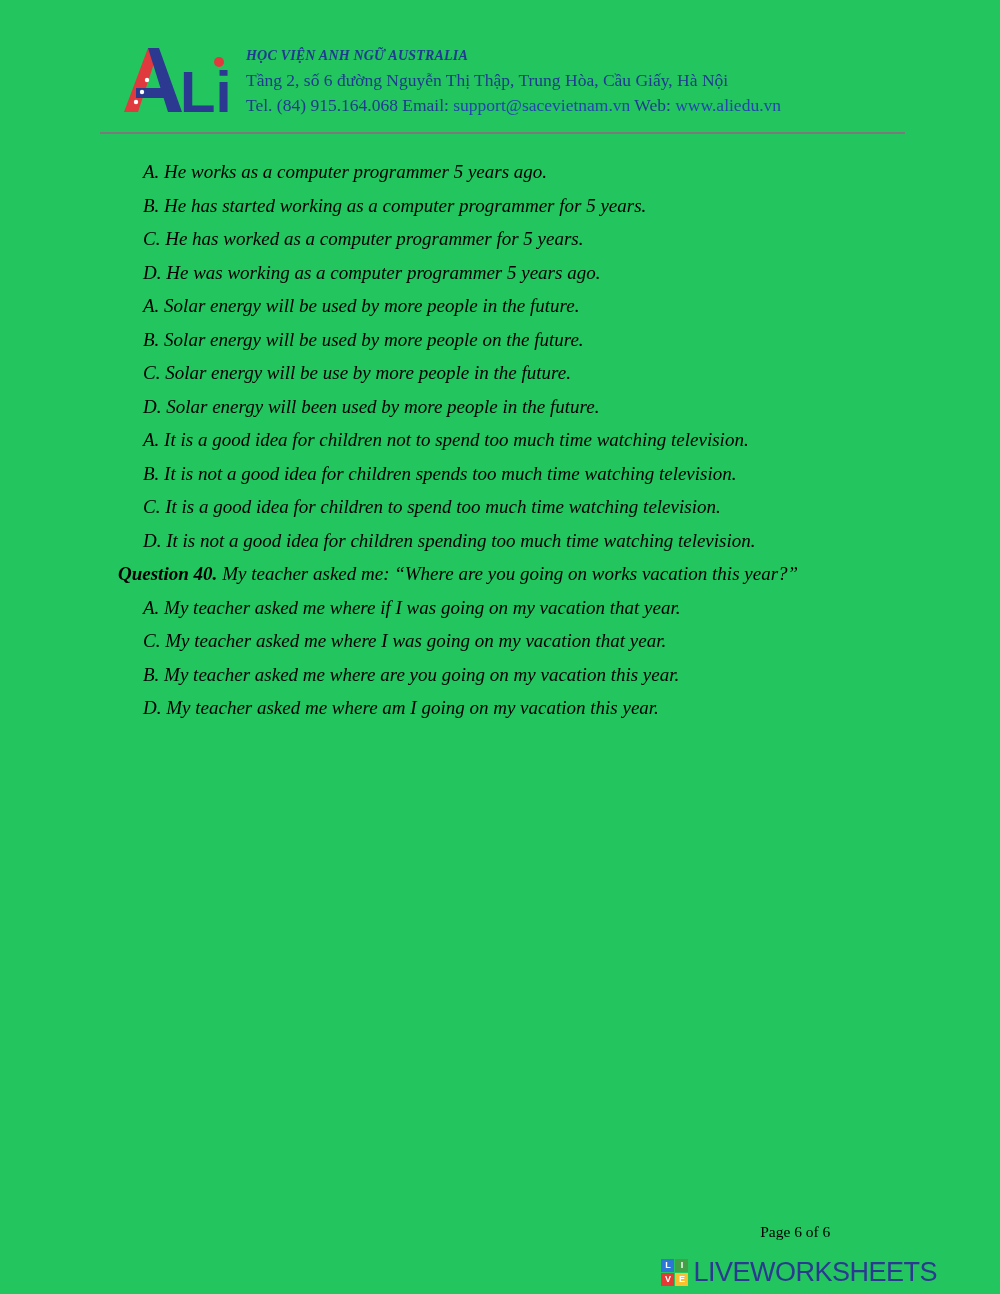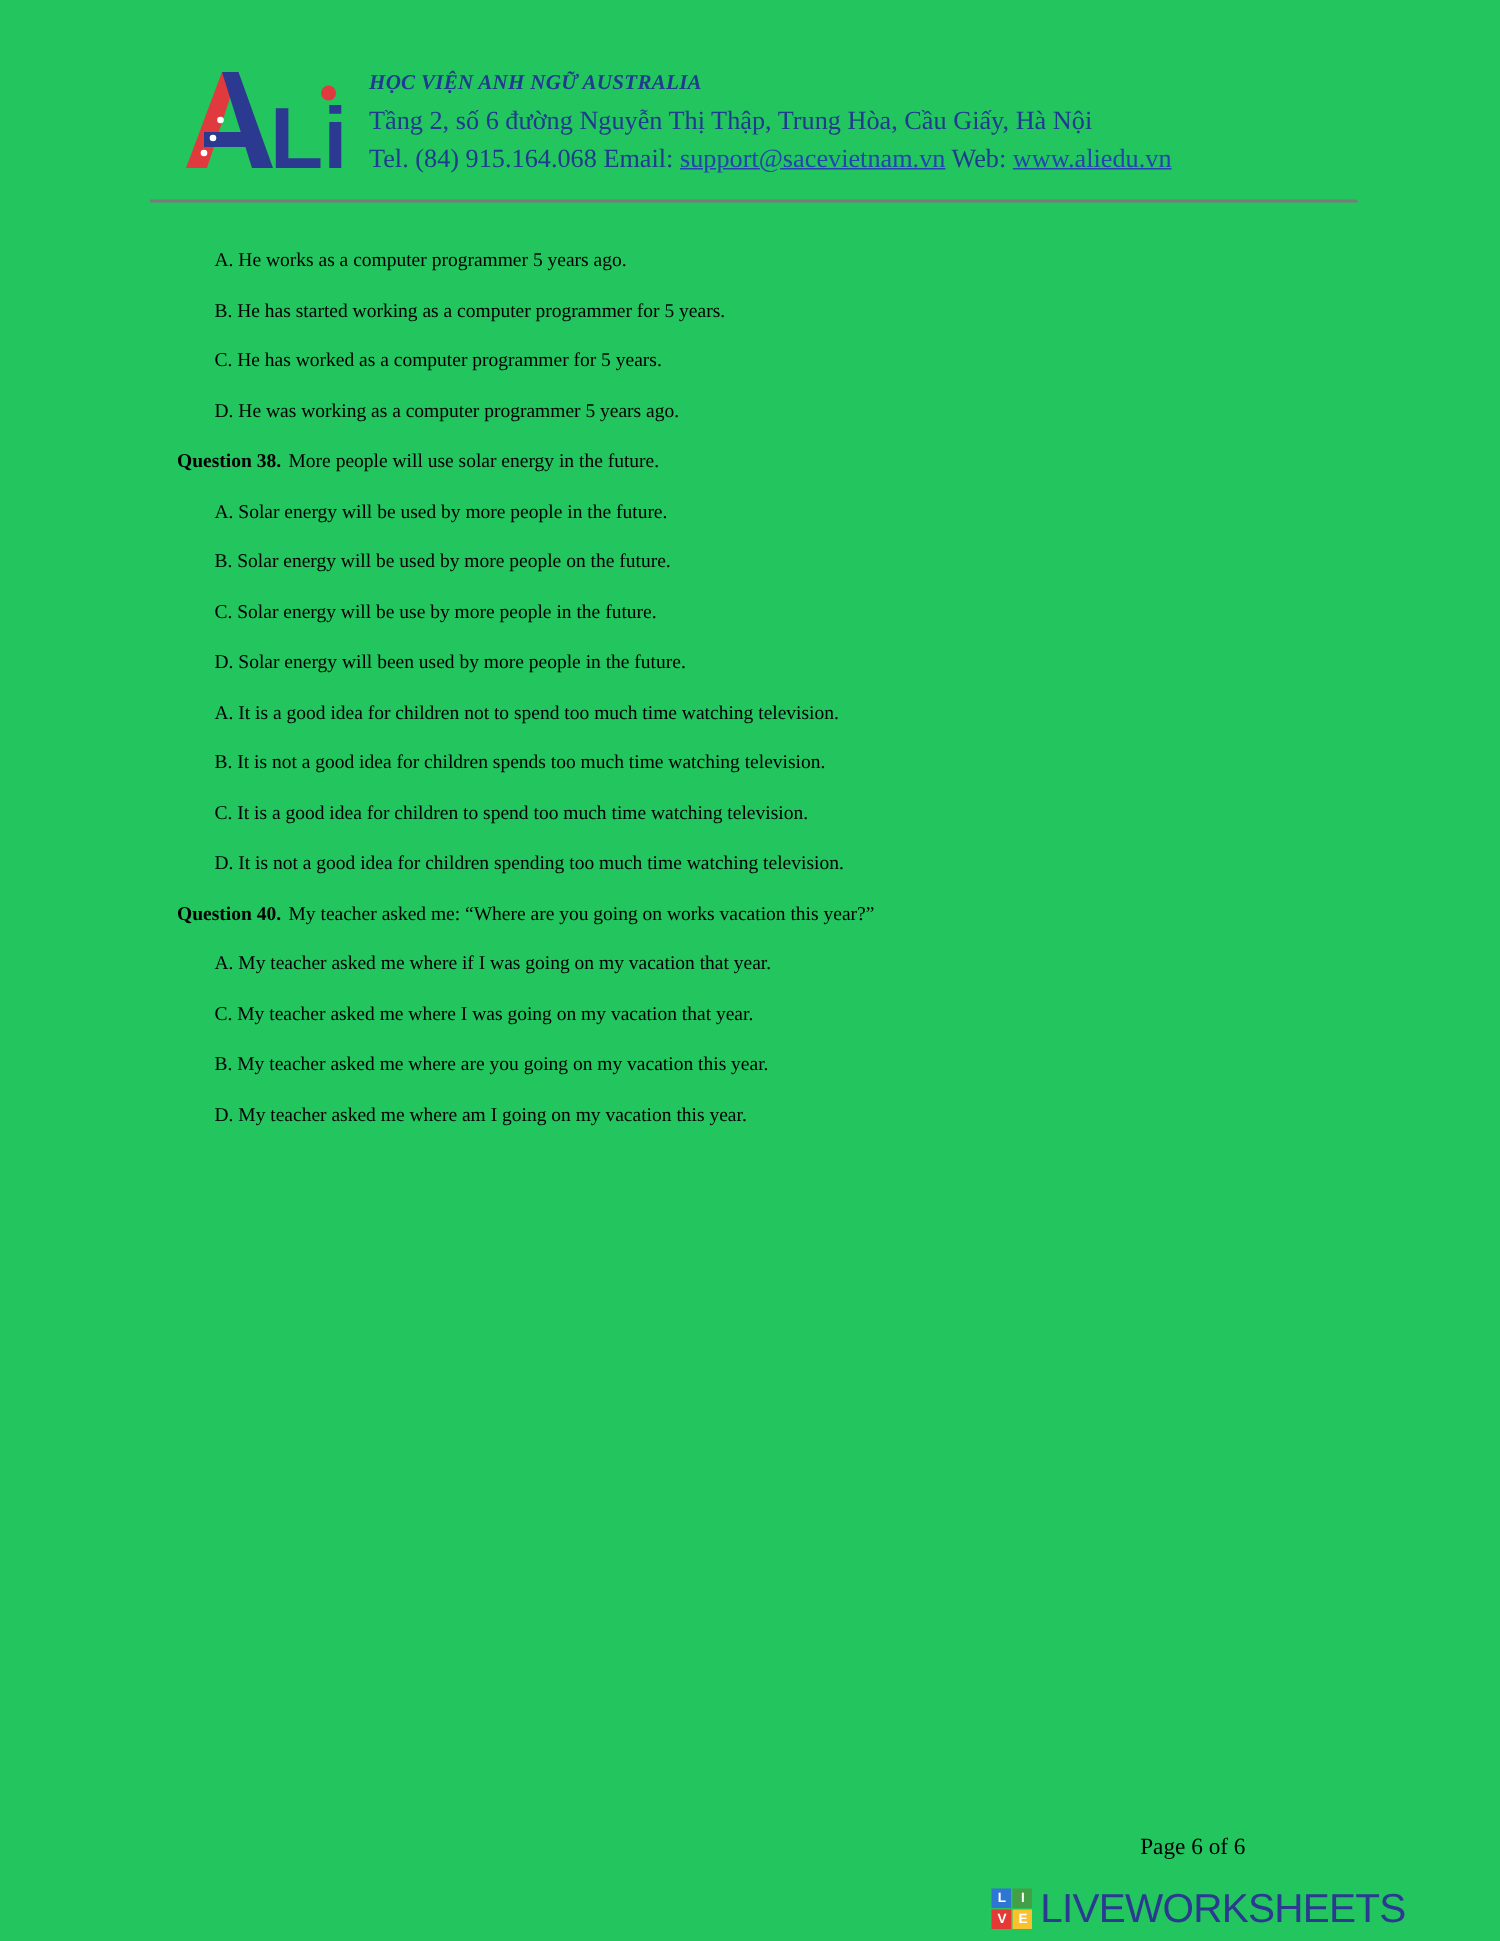--- a/index.html
+++ b/index.html
@@ -11,26 +11,26 @@
     color: #000;
   }
   .page { position: relative; width: 1000px; height: 1294px; overflow: hidden; background: #22c55e; }
 
   
   .header { display: flex; align-items: flex-start; gap: 16px; padding: 40px 95px 0 118px; }
   .logo { flex: 0 0 auto; margin-top: 0; }
   .header-text { font-size: 17.5px; color: #203a8f; line-height: 25px; padding-top: 3px; }
   .org { font-weight: bold; font-size: 14px; letter-spacing: .2px; font-style: italic; }
   .contact-line, .addr { color: #203a8f; }
-  a.hlink { color: #2444ae; text-decoration: underline; cursor: pointer; }
+  a.hlink { color: #2444ae; cursor: pointer; }
   .rule { margin: 10px 95px 0 100px; border: 0; border-top: 2px solid #7a7a7a; height: 0; }
 
   
   .content { padding: 27px 80px 0 118px; }
-  p.line { margin: 0 0 12px 0; font-size: 13px; line-height: 21.5px; }
+  p.line { margin: 0 0 12px 0; font-size: 19px; line-height: 21.5px; font-style: italic; }
   p.opt { margin-left: 25px; }
   p.q strong { margin-right: 5px; }
 
   
   .footer { position: absolute; right: 63px; bottom: 6px; text-align: center; }
   .pagenum { font-size: 15.5px; margin: 0 8px 16px 0; color: #000; }
   .brand { display: flex; align-items: center; justify-content: flex-end; gap: 5px; }
   .brand-grid { display: grid; grid-template-columns: 13px 13px; grid-template-rows: 13px 13px; gap: 1px; }
   .sq { display: flex; align-items: center; justify-content: center; color: #fff;
         font-family: "Liberation Sans", sans-serif; font-weight: bold; font-size: 9px; line-height: 1; }
@@ -64,21 +64,20 @@
     </div>
   </div>
   <hr class="rule">
 
   <div class="content">
     <p class="line opt">A. He works as a computer programmer 5 years ago.</p>
     <p class="line opt">B. He has started working as a computer programmer for 5 years.</p>
     <p class="line opt">C. He has worked as a computer programmer for 5 years.</p>
     <p class="line opt">D. He was working as a computer programmer 5 years ago.</p>
 
-    <p class="line q"><strong>Question 38.</strong><span>More people will use solar energy in the future.</span></p>
     <p class="line opt">A. Solar energy will be used by more people in the future.</p>
     <p class="line opt">B. Solar energy will be used by more people on the future.</p>
     <p class="line opt">C. Solar energy will be use by more people in the future.</p>
     <p class="line opt">D. Solar energy will been used by more people in the future.</p>
 
     <p class="line opt">A. It is a good idea for children not to spend too much time watching television.</p>
     <p class="line opt">B. It is not a good idea for children spends too much time watching television.</p>
     <p class="line opt">C. It is a good idea for children to spend too much time watching television.</p>
     <p class="line opt">D. It is not a good idea for children spending too much time watching television.</p>
 

